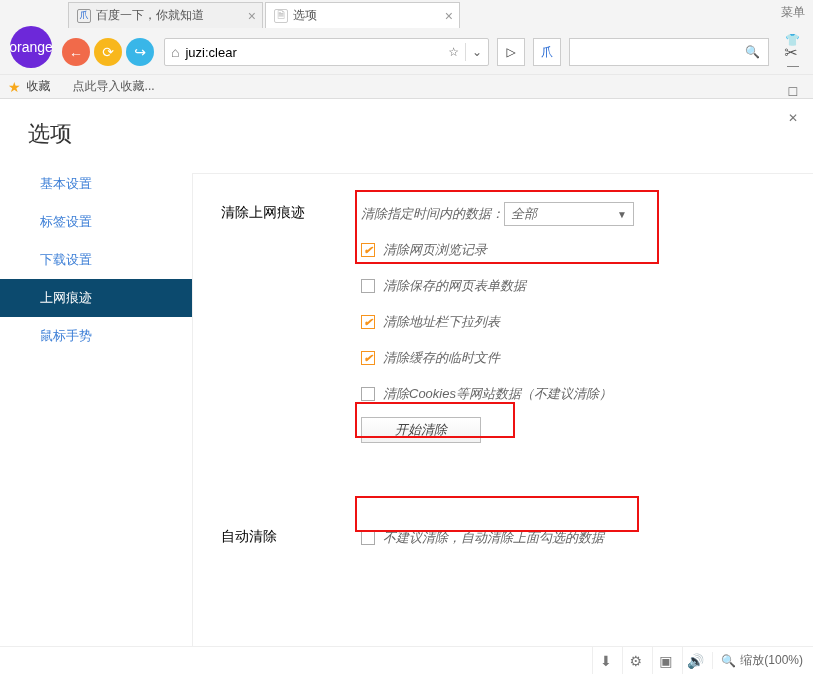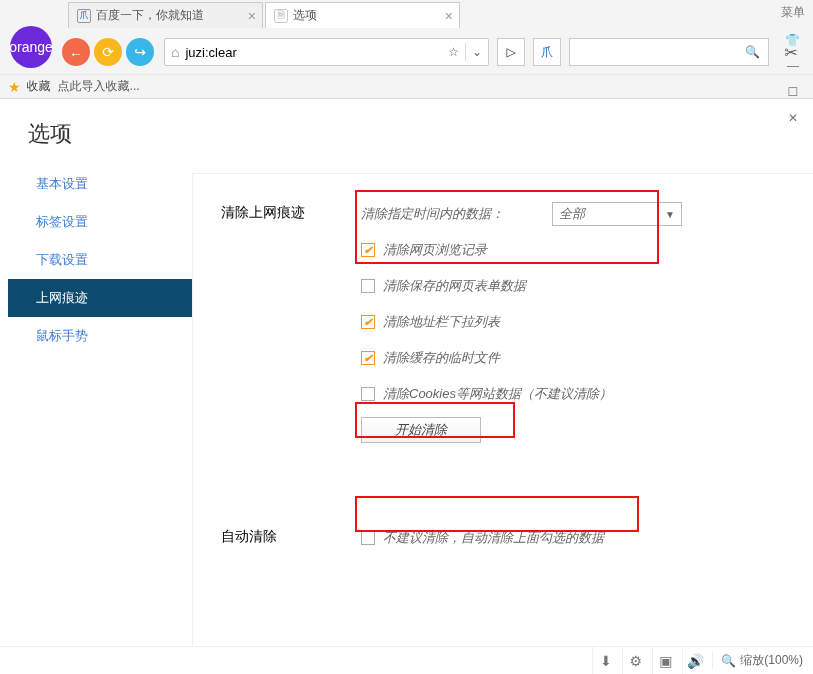--- a/index.html
+++ b/index.html
@@ -27,28 +27,28 @@
   .go-btn { border: 1px solid #ccc; height: 28px; width: 28px; display: flex; align-items: center; justify-content: center; margin-left: 4px; background:#fff;}
   .paw-box { border: 1px solid #ccc; height: 28px; width: 28px; display:flex;align-items:center;justify-content:center;font-size:12px;color:#2a6cd4;margin-left:4px;background:#fff;}
   .search-box { flex: 0 0 200px; margin-left: 4px; border: 1px solid #ccc; background: #fff; height: 28px; display: flex; align-items: center; justify-content: flex-end; padding-right: 8px; color: #777;}
   .scissors { width: 28px; height: 28px; display:flex;align-items:center;justify-content:center;color:#555;font-size:16px;margin-left:4px;cursor:pointer;}
   .bookmarks-bar { height: 24px; display:flex; align-items:center; padding-left: 8px; gap: 6px; font-size: 12px; color:#444; border-top:1px solid #e8e8e8;}
   .star { color: #f7a81b; font-size: 14px;}
   .page { display:flex; height: 546px; }
   .page-title { padding: 20px 28px 16px; font-size: 22px; color:#333; }
   .left-col { width: 192px; }
   .sidebar { }
-  .side-item { height: 38px; display:flex; align-items:center; padding-left: 28px; color:#3b7ed6; font-size:13px; cursor:pointer;margin-left:8px;}
+  .side-item { height: 38px; display:flex; align-items:center; padding-left: 40px; color:#3b7ed6; font-size:13px; cursor:pointer;}
   .side-item.active { background:#0c4a6e; color:#fff; }
   .content { flex:1; border-left: 1px solid #eee; border-top:1px solid #eee; position:relative; padding: 28px 20px 10px 28px; overflow:hidden; margin-top: 8px;}
   .section-row { display:flex; margin-bottom: 12px; }
   .sec-label { width: 140px; color:#000000; font-size:14px; padding-top: 2px;}
   .sec-body { flex:1; color:#666; font-size:13px; }
   .field-row { display:flex; align-items:center; margin-bottom: 12px; height: 24px; font-style: italic;}
-  .select { border:1px solid #bbb; height:24px; width:130px; padding: 0 6px; display:flex; align-items:center; justify-content:space-between; background:#fff; cursor:pointer;margin-left:48px;}
+  .select { border:1px solid #bbb; height:24px; width:130px; padding: 0 6px; display:flex; align-items:center; justify-content:space-between; background:#fff; cursor:pointer;}
   .select .caret { font-size: 10px; color:#666;}
   .chk { width:14px; height:14px; border:1px solid #aaa; display:inline-flex; align-items:center; justify-content:center; margin-right: 8px; font-size:11px; cursor:pointer; background:#fff;}
   .chk.checked { color:#f7941d; border-color:#f7941d; font-weight:bold;}
   .btn { border:1px solid #bbb; background:linear-gradient(#fff,#f3f3f3); height:26px; width:120px; display:flex; align-items:center; justify-content:center; cursor:pointer; font-size:13px; color:#444;}
   .hl { position:absolute; border:2px solid #e11; pointer-events:none; }
   .statusbar { position:absolute; bottom:0; right:0; height:28px; display:flex; align-items:center; gap:4px; padding: 0 10px; color:#666; font-size:12px; border-top:1px solid #eee; background:#fff; width:100%; justify-content:flex-end;}
   .statusbar .sicon { width:26px; text-align:center; font-size:14px; color:#777; cursor:pointer; border-left:1px solid #eee; height:100%; display:flex; align-items:center; justify-content:center;}
   .statusbar .zoom { border-left:1px solid #eee; padding-left:8px; display:flex; align-items:center; gap:4px;}
   .page-outer { height: calc(674px - 30px - 44px - 24px - 28px); overflow:hidden;}
 </style>
@@ -92,21 +92,21 @@
     <div class="go-btn">▷</div>
     <div class="paw-box">爪</div>
     <div class="search-box">
       <span>🔍</span>
     </div>
     <div class="scissors">✂</div>
   </div>
   <div class="bookmarks-bar">
     <span class="star">★</span>
     <span>收藏</span>
-    <span style="margin-left:1px;color:#555;">点此导入收藏...</span>
+    <span style="margin-left:16px;color:#555;">点此导入收藏...</span>
   </div>
 </div>
 
 <div class="page-outer">
   <div class="page-title">选项</div>
   <div class="page">
     <div class="left-col">
       <div class="sidebar">
         <div class="side-item">基本设置</div>
         <div class="side-item">标签设置</div>

